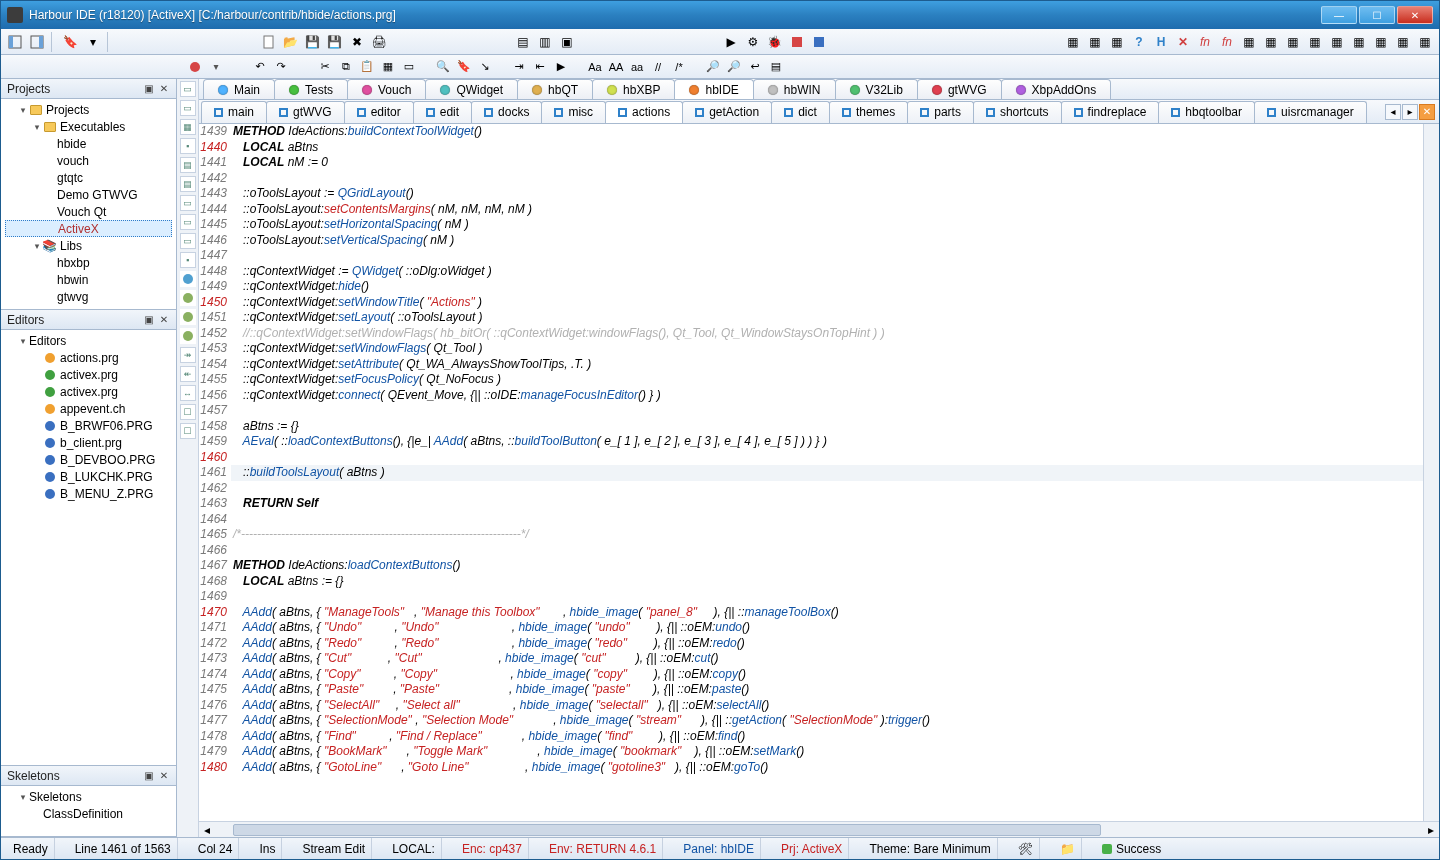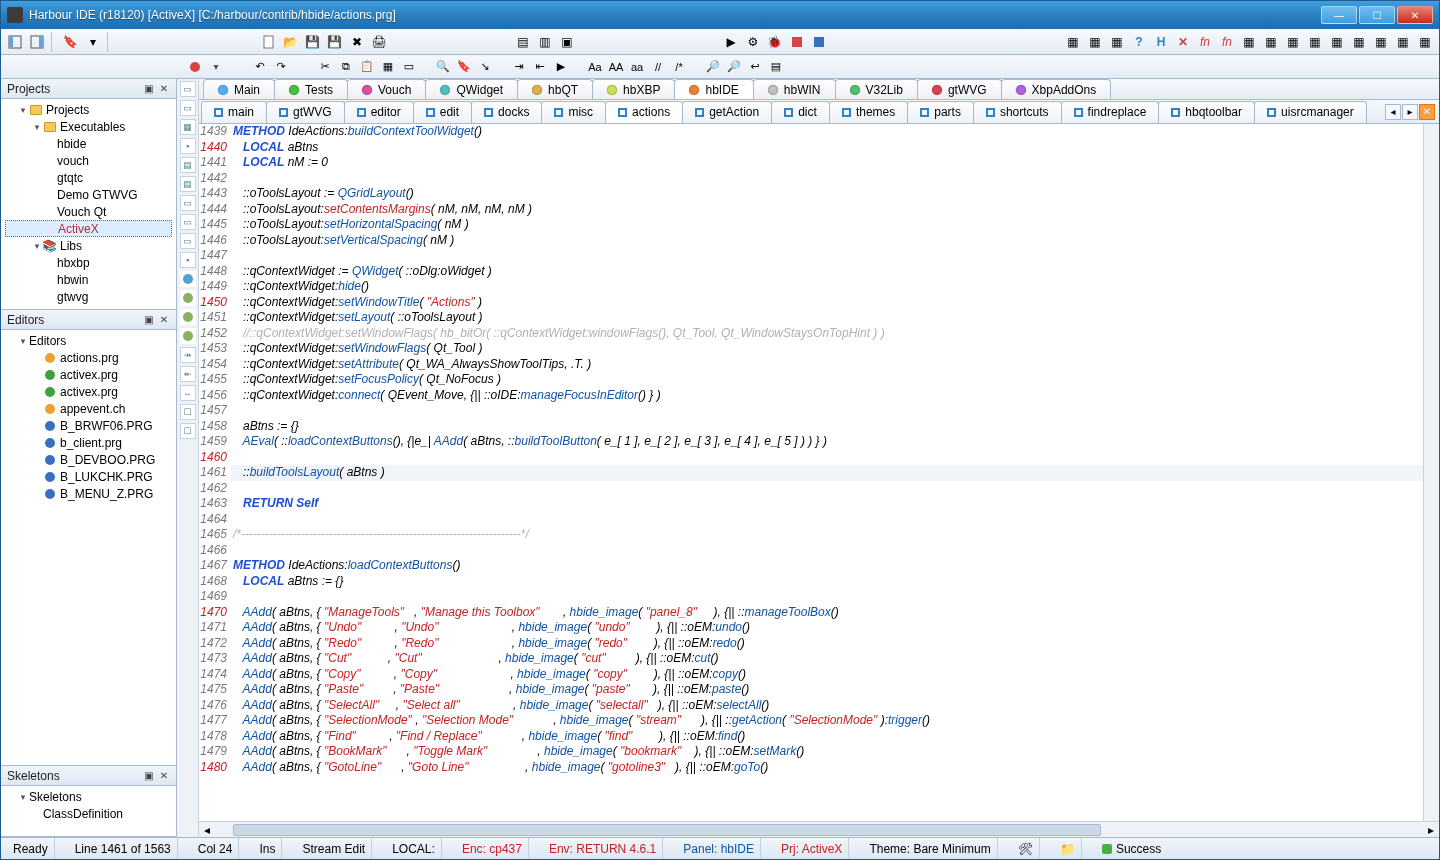--- a/index.html
+++ b/index.html
@@ -61,21 +61,21 @@
 .snav.close { background:#f59e42; color:#fff; border-color:#d97a1f; }
 
 .editor-wrap { flex:1; display:flex; min-height:0; }
 .editor { flex:1; overflow:auto; background:#fff; }
 .codeblock { font-family:"Consolas","Courier New",monospace; font-size:13px; line-height:15.5px; white-space:pre; }
 .codeline { display:flex;font-style:italic; }
 .ln { width:32px; text-align:right; padding-right:4px; color:#7a7a7a; background:#fff; user-select:none; flex-shrink:0; }
 .ln.red { color:#c62222; }
 .code { flex:1; padding-left:2px; overflow:visible; }
 .cursor-line { background:#f0f4f8; }
-.kw { color:#1d4ed8; font-weight:bold; }
+.kw { color:#000000; font-weight:bold; }
 .fn { color:#1153a4; }
 .fnred { color:#c62222; }
 .str { color:#c62222; }
 .cmt { color:#b1b1b1; }
 .statusbar { height:22px; background:linear-gradient(#f1f5fa,#dde7f3); border-top:1px solid #a7b9cf; display:flex; align-items:center; padding:0 6px; font-size:11px; gap:14px; }
 .statusbar .cell { padding:0 6px; border-right:1px solid #c6d1e0; height:100%; display:flex; align-items:center; }
 .statusbar .cell.last { border-right:none; }
 .sok { width:10px;height:10px;background:#48b048;border-radius:2px; margin-right:4px; }
 .scrollbar-h { height:16px; background:#eef2f7; border-top:1px solid #c7d2e1; display:flex; align-items:center; }
 .thumb-h { height:12px; background:#cdd8e6; border:1px solid #a7b9cf; border-radius:2px; margin-left:18px; width:70%; }

